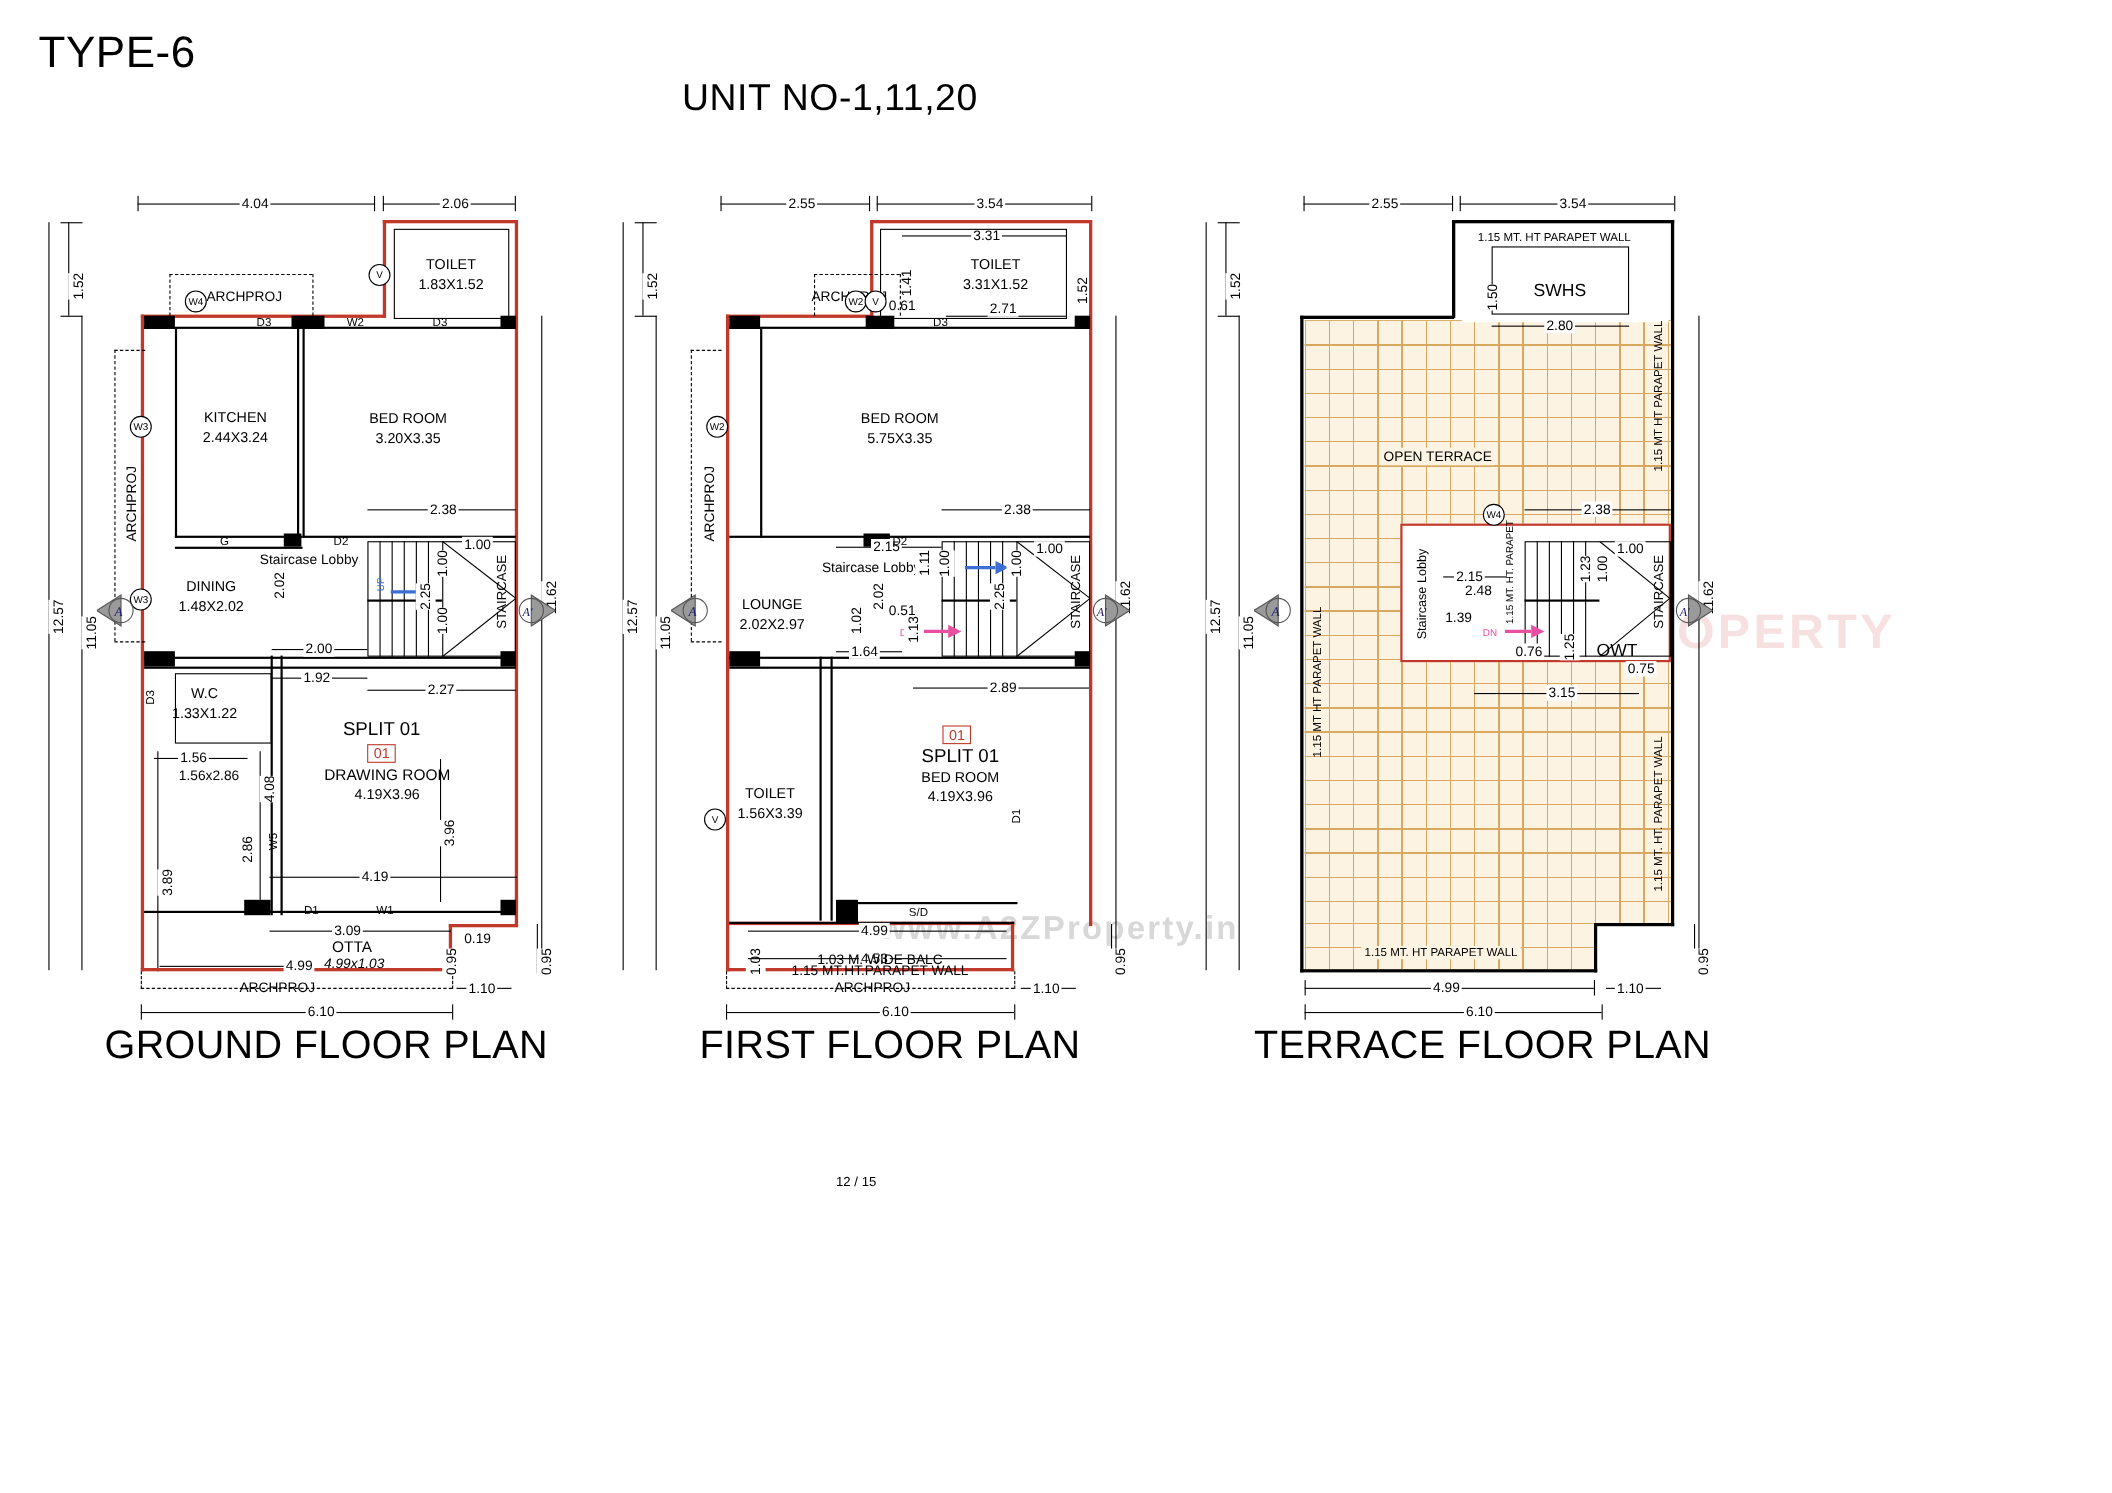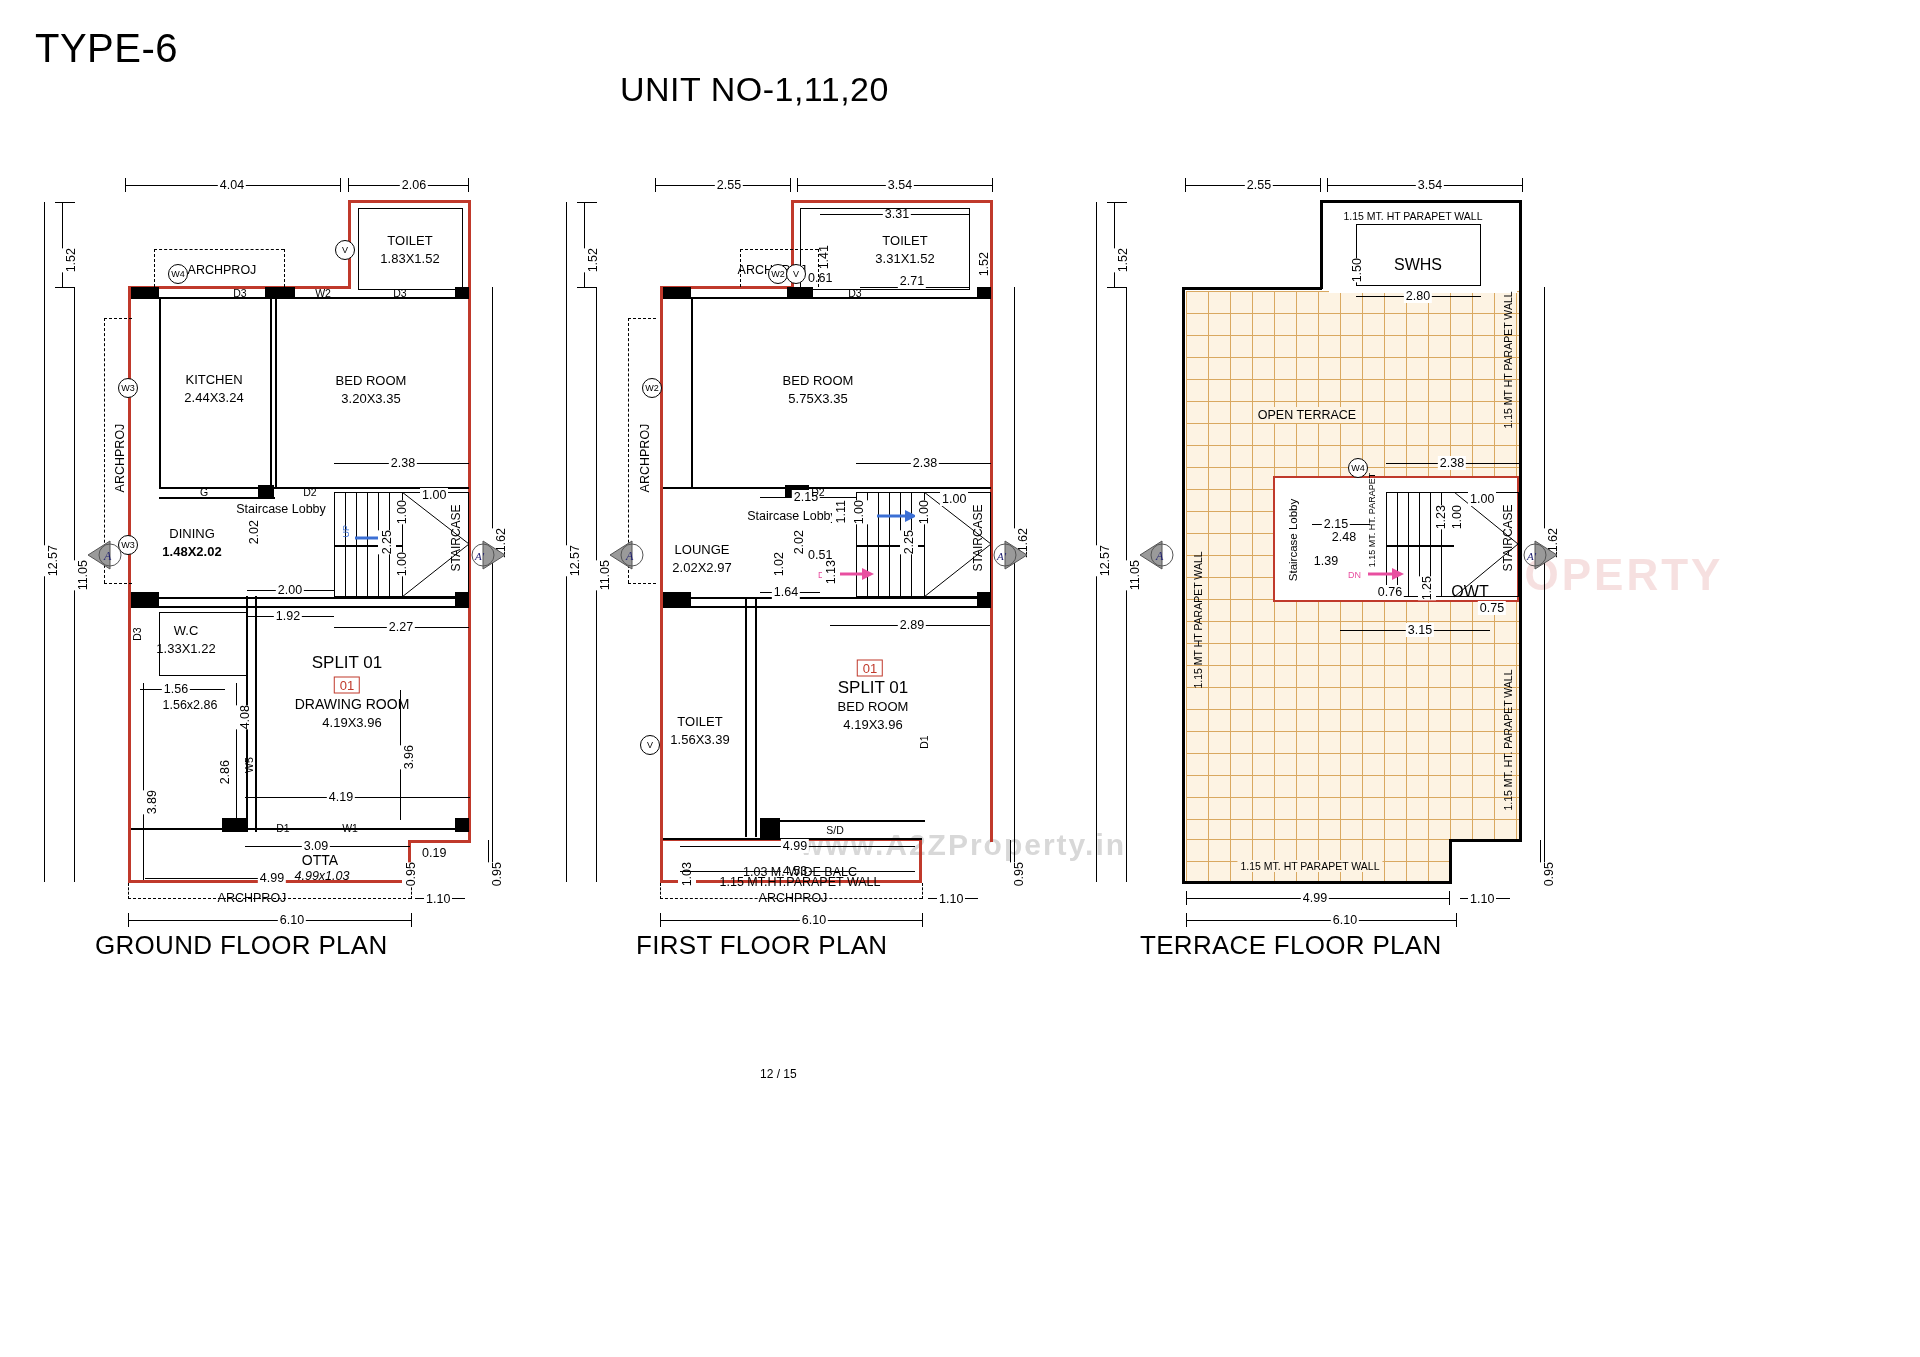--- a/index.html
+++ b/index.html
@@ -5,21 +5,21 @@
   html,body{margin:0;padding:0;background:#ffffff;}
   body{width:1920px;height:1357px;position:relative;font-family:"Liberation Sans",sans-serif;color:#000;overflow:hidden;}
   .abs{position:absolute;}
   .txt{position:absolute;white-space:nowrap;line-height:1;}
   .ctr{transform:translate(-50%,-50%);}
   .vert{writing-mode:vertical-rl;transform:translate(-50%,-50%) rotate(180deg);}
 
   
   #type-title{left:35px;top:28px;font-size:40px;letter-spacing:.5px;}
   #unit-title{left:620px;top:72px;font-size:34px;letter-spacing:.5px;}
-  .plan-title{font-size:26px;letter-spacing:.3px;}
+  .plan-title{font-size:36px;letter-spacing:.3px;}
   #page-no{left:760px;top:1068px;font-size:12px;}
 
   
   .wall{position:absolute;background:#000;}
   .redwall{position:absolute;background:#c0392b;}
   .thinline{position:absolute;background:#000;}
   .blk{position:absolute;background:#000;}
   .dim{position:absolute;background:#000;height:1px;}
   .dimv{position:absolute;background:#000;width:1px;}
   .dash-h{position:absolute;border-top:1.5px dashed #000;}
@@ -117,21 +117,21 @@
   <div class="lbl-rm ctr" style="left:410px;top:240px;">TOILET</div>
   <div class="lbl-rm ctr" style="left:410px;top:258px;">1.83X1.52</div>
 
   <div class="lbl-rm ctr" style="left:214px;top:379px;">KITCHEN</div>
   <div class="lbl-rm ctr" style="left:214px;top:397px;">2.44X3.24</div>
 
   <div class="lbl-rm ctr" style="left:371px;top:380px;">BED ROOM</div>
   <div class="lbl-rm ctr" style="left:371px;top:398px;">3.20X3.35</div>
 
   <div class="lbl-rm ctr" style="left:192px;top:533px;">DINING</div>
-  <div class="lbl-rm ctr" style="left:192px;top:551px;font-weight:bold;">1.48X2.02</div>
+  <div class="lbl-rm ctr" style="left:192px;top:551px;">1.48X2.02</div>
 
   <div class="boxthin" style="left:159px;top:612px;width:88px;height:64px;"></div>
   <div class="lbl-rm ctr" style="left:186px;top:630px;">W.C</div>
   <div class="lbl-rm ctr" style="left:186px;top:648px;">1.33X1.22</div>
   <div class="lbl ctr" style="left:190px;top:705px;">1.56x2.86</div>
 
   <div class="lbl ctr" style="left:347px;top:663px;font-size:17px;">SPLIT 01</div>
   <div class="red-id ctr" style="left:347px;top:685px;transform:translate(-50%,-50%);">01</div>
   <div class="lbl-rm ctr" style="left:352px;top:704px;font-size:14px;">DRAWING ROOM</div>
   <div class="lbl-rm ctr" style="left:352px;top:722px;font-size:13px;">4.19X3.96</div>

